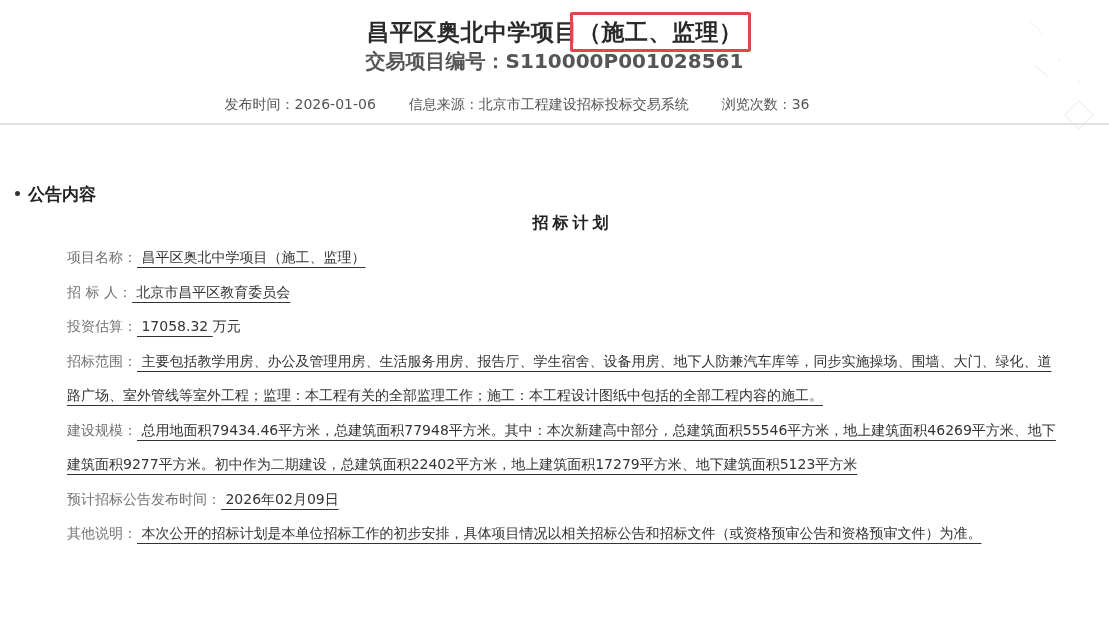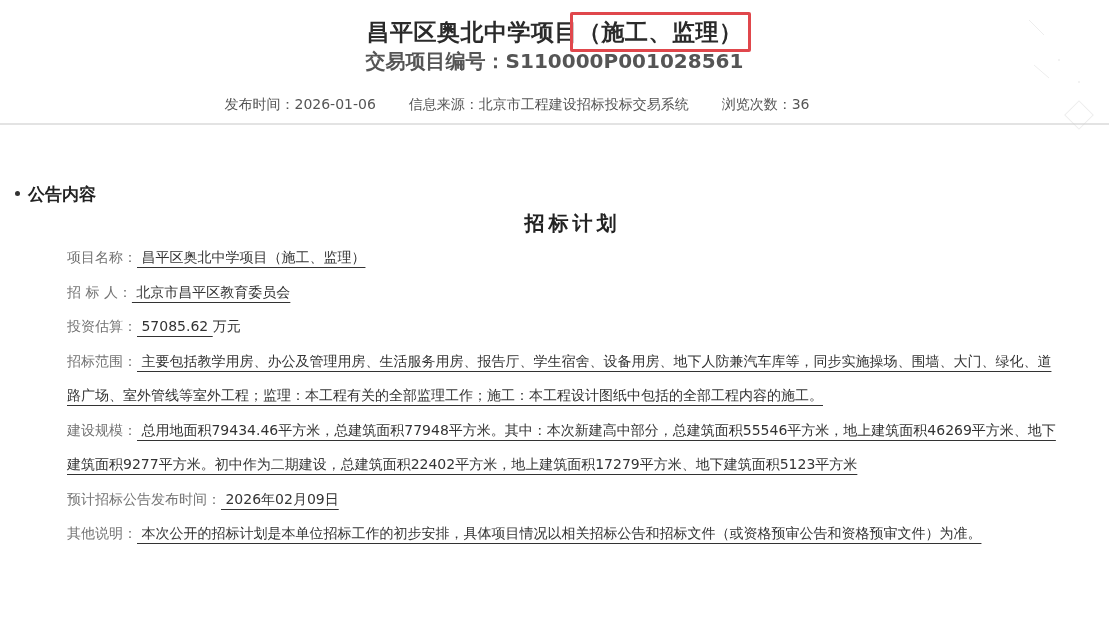--- a/index.html
+++ b/index.html
@@ -12,21 +12,21 @@
     .title-highlight::after { content: ""; position: absolute; left: -8px; right: -8px; top: -2px; bottom: -2px; border: 3px solid #e0474c; border-radius: 2px; }
     .code-row { position: absolute; left: 0; width: 1109px; top: 46px; text-align: center; font-size: 20px; font-weight: bold; color: #555555; line-height: 30px; }
     .meta-row { position: absolute; left: 0; width: 1034px; top: 92px; text-align: center; font-size: 14px; color: #555555; line-height: 24px; }
     .meta-row .gap { display: inline-block; width: 24px; }
 
     .deco { position: absolute; right: 10px; top: 10px; width: 90px; height: 120px; opacity: 0.35; }
 
     .section-head { position: absolute; left: 15px; top: 181px; font-size: 17px; font-weight: bold; color: #222; line-height: 26px; }
     .section-head .dot { display: inline-block; width: 5px; height: 5px; background: #333; border-radius: 50%; vertical-align: middle; margin-right: 8px; position: relative; top: -2px; }
 
-    .doc-title { position: absolute; left: 0; width: 1109px; top: 209px; text-align: center; font-size: 20px; font-weight: bold; color: #222; letter-spacing: 4px; padding-left: 36px; line-height: 28px; }
+    .doc-title { position: absolute; left: 0; width: 1109px; top: 209px; text-align: center; font-size: 16px; font-weight: bold; color: #222; letter-spacing: 4px; padding-left: 36px; line-height: 28px; }
 
     .content { position: absolute; left: 67px; top: 240px; width: 990px; font-size: 14px; line-height: 34.5px; color: #333; }
     .item { display: block; }
     .label { color: #737373; }
     .val { text-decoration: underline; text-underline-offset: 5px; text-decoration-thickness: 1px; color: #333; }
   </style>
 </head>
 <body>
 
 <div class="header">
@@ -59,21 +59,21 @@
 <div class="doc-title">招标计划</div>
 
 <div class="content">
   <div class="item">
     <span class="label">项目名称：</span><span class="val"> 昌平区奥北中学项目（施工、监理） </span>
   </div>
   <div class="item">
     <span class="label">招 标 人：</span><span class="val"> 北京市昌平区教育委员会 </span>
   </div>
   <div class="item">
-    <span class="label">投资估算：</span><span class="val"> 57085.62 </span><span>万元</span>
+    <span class="label">投资估算：</span><span class="val"> 17058.32 </span><span>万元</span>
   </div>
   <div class="item">
     <span class="label">招标范围：</span><span class="val"> 主要包括教学用房、办公及管理用房、生活服务用房、报告厅、学生宿舍、设备用房、地下人防兼汽车库等，同步实施操场、围墙、大门、绿化、道路广场、室外管线等室外工程；监理：本工程有关的全部监理工作；施工：本工程设计图纸中包括的全部工程内容的施工。 </span>
   </div>
   <div class="item">
     <span class="label">建设规模：</span><span class="val"> 总用地面积79434.46平方米，总建筑面积77948平方米。其中：本次新建高中部分，总建筑面积55546平方米，地上建筑面积46269平方米、地下建筑面积9277平方米。初中作为二期建设，总建筑面积22402平方米，地上建筑面积17279平方米、地下建筑面积5123平方米 </span>
   </div>
   <div class="item">
     <span class="label">预计招标公告发布时间：</span><span class="val"> 2026年02月09日 </span>
   </div>

